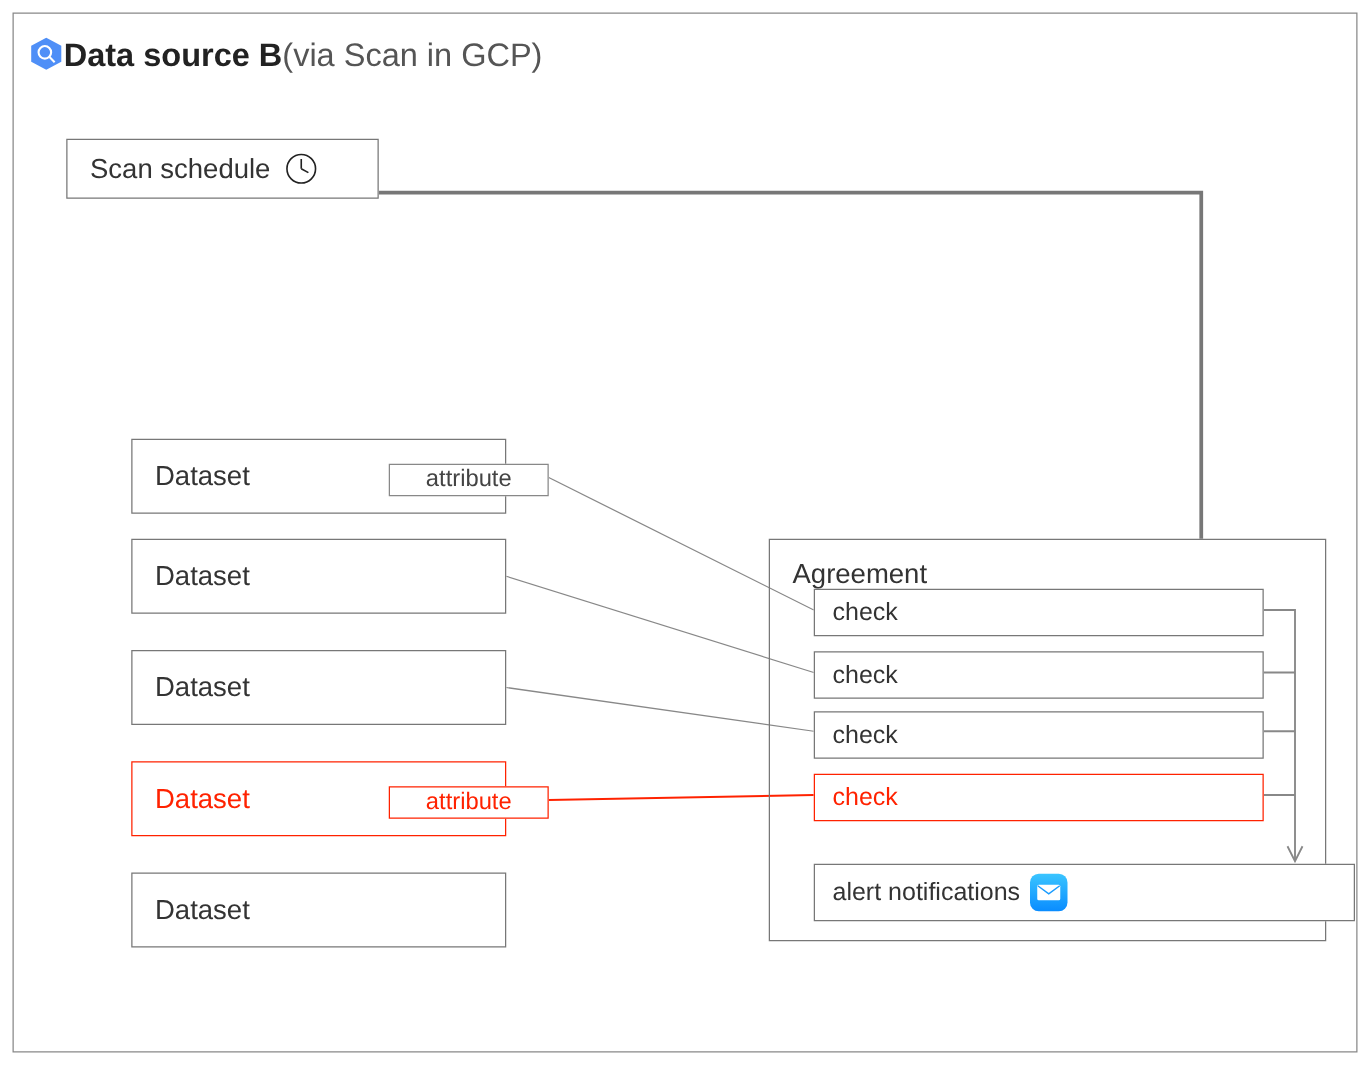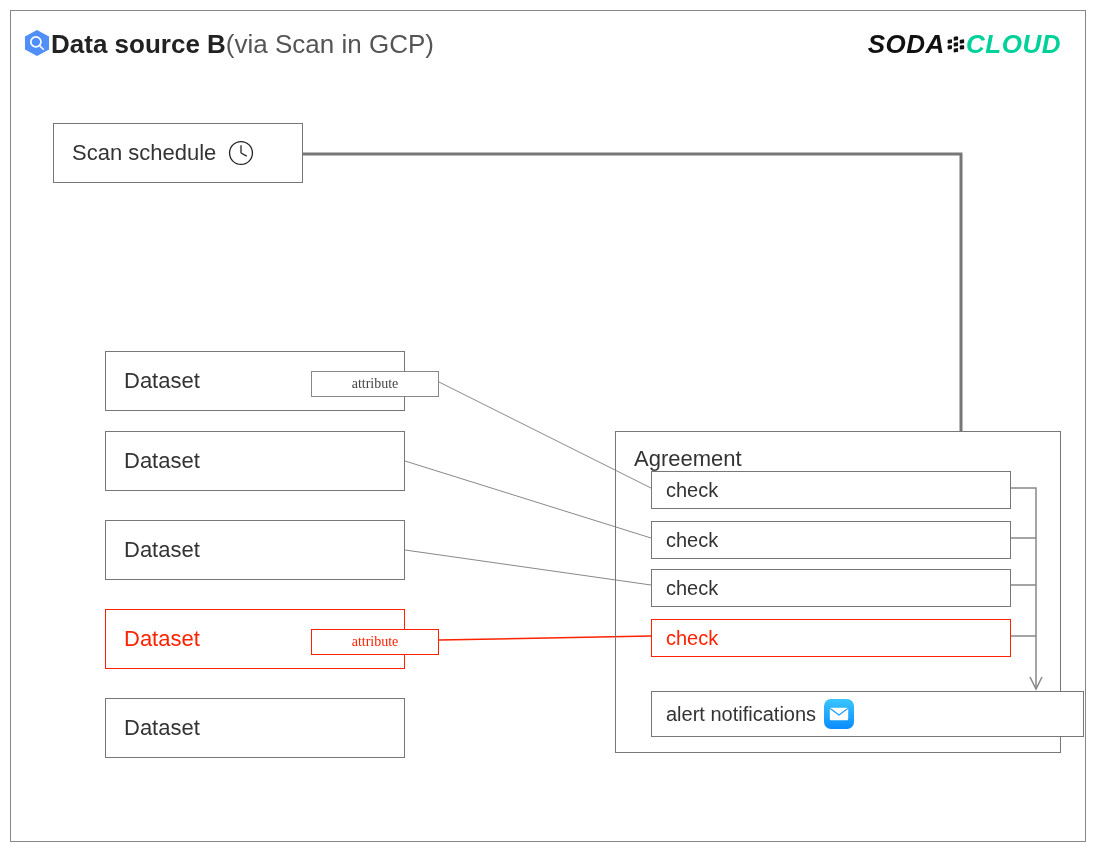--- a/index.html
+++ b/index.html
@@ -48,27 +48,26 @@
     align-items: center;
     padding: 0 18px;
     font-size: 22px;
     color: #333;
   }
   .box.red { border-color: #f20; color: #f20; }
   .attr {
     position: absolute;
     border: 1px solid #888;
     background: #fff;
-    font-size: 14px;
+    font-size: 19px;
     color: #444;
     display: flex;
     align-items: center;
     justify-content: center;
     padding: 1px 6px;
-    font-family: Liberation Serif, serif;
   }
   .attr.red { border-color: #f20; color: #f20; }
   .agreement-container {
     position: absolute;
     border: 1px solid #777;
     padding: 14px 18px 18px 18px;
   }
   .agreement-title { font-size: 22px; color: #333; }
   .svg-lines {
     position: absolute;
@@ -114,25 +113,22 @@
   <div class="header">
     <svg class="hex-icon" viewBox="0 0 100 100">
       <polygon points="50,4 93,27 93,73 50,96 7,73 7,27" fill="#4F8FF7"></polygon>
       <circle cx="46" cy="46" r="18" fill="none" stroke="#fff" stroke-width="6"></circle>
       <line x1="58" y1="58" x2="74" y2="74" stroke="#fff" stroke-width="6"></line>
     </svg>
     <span class="title-strong">Data source B</span>
     <span class="title-sub">(via Scan in GCP)</span>
   </div>
 
-  <div class="brand">
-    <span class="b1">SODA</span><span class="dots">፨</span><span class="b2">CLOUD</span>
-  </div>
 
-  <div class="box" style="left:42px; top:112px; width:250px; height:60px;">
+  <div class="box" style="left:42px; top:100px; width:250px; height:48px;">
     <span>Scan schedule</span>
     <svg class="clock-icon" viewBox="0 0 100 100">
       <circle cx="50" cy="50" r="44" fill="none" stroke="#222" stroke-width="5"></circle>
       <line x1="50" y1="50" x2="50" y2="20" stroke="#222" stroke-width="5"></line>
       <line x1="50" y1="50" x2="72" y2="62" stroke="#222" stroke-width="5"></line>
     </svg>
   </div>
 
   <div class="box" style="left:94px; top:340px; width:300px; height:60px;">
     <span>Dataset</span>

